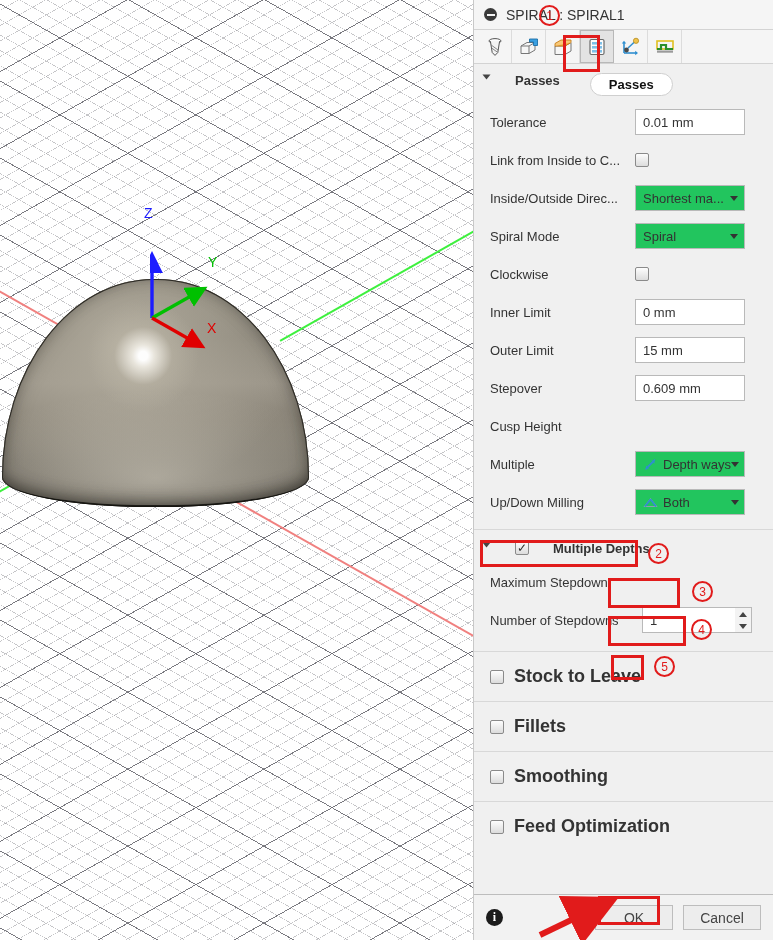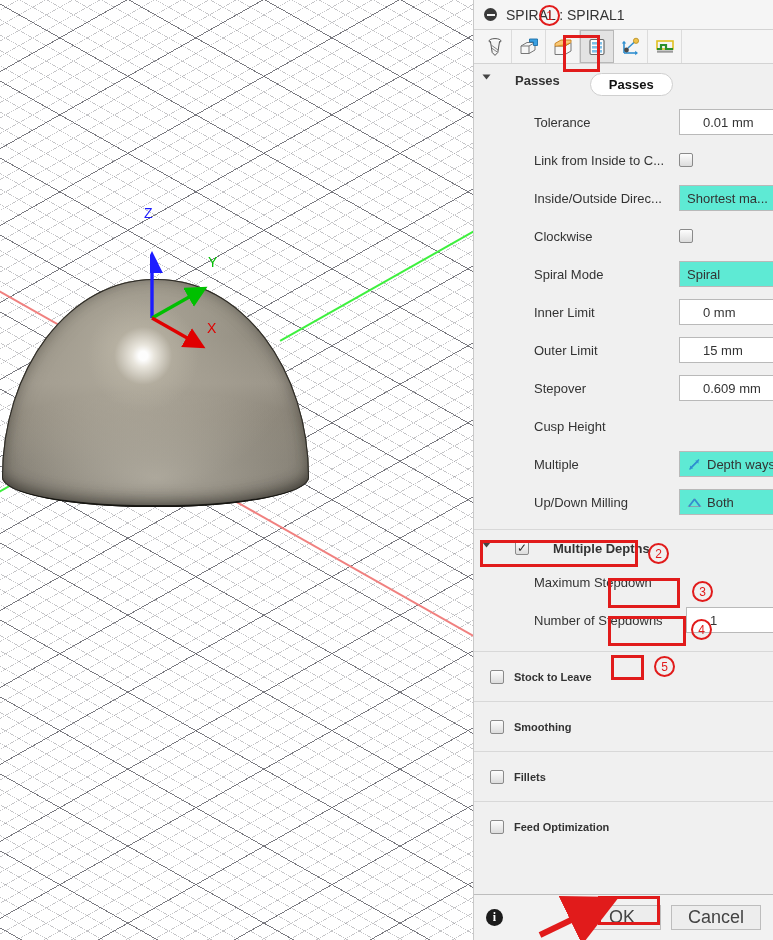--- a/index.html
+++ b/index.html
@@ -127,34 +127,34 @@
   }
   .sec-title { font-weight: bold; font-size: 13px; color: #333; }
   .pill {
     border: 1px solid #cfcfcf; background: #fff; border-radius: 13px;
     padding: 3px 18px; font-weight: bold; font-size: 13px; color: #111;
     margin-left: 6px;
   }
 
   .row {
     display: flex; align-items: center;
-    height: 38px; padding: 0 12px 0 16px; margin-left: 44px;
+    height: 38px; padding: 0 12px 0 16px;
   }
   .row .lbl { width: 145px; flex: 0 0 145px; font-size: 13px; color: #333; }
   .ctl-wrap { flex: 1 1 auto; display: flex; align-items: center; }
 
   .txtfield {
     width: 110px; height: 26px;
     border: 1px solid #b9b9b9; background: #ffffff;
-    display: flex; align-items: center; padding: 0 23px;
+    display: flex; align-items: center; padding: 0 7px;
     font-size: 13px; color: #333;
   }
   .selfield {
     width: 110px; height: 26px;
-    border: 1px solid #b9b9b9; background: #5eead4;
+    border: 1px solid #b9b9b9; background: #22c55e;
     display: flex; align-items: center; padding: 0 6px 0 7px;
     font-size: 13px; color: #333; gap: 5px; position: relative;
   }
   .selfield .caret {
     position: absolute; right: 6px;
     width: 0; height: 0; border-left: 4px solid transparent; border-right: 4px solid transparent;
     border-top: 5px solid #333;
   }
   .selfield .seltext { flex: 1 1 auto; overflow: hidden; white-space: nowrap; }
   .chk {
@@ -167,21 +167,21 @@
     content: "✓"; font-size: 12px; color: #333; line-height: 1; margin-top: -1px;
   }
 
   .hr { height: 1px; background: #d8d8d8; margin: 4px 0 0 0; }
 
   .coll-head {
     display: flex; align-items: center; gap: 10px;
     height: 50px; padding: 0 10px 0 16px;
     border-top: 1px solid #d8d8d8;
   }
-  .coll-head .ct { font-weight: bold; font-size: 11px; color: #333; }
+  .coll-head .ct { font-weight: bold; font-size: 18px; color: #333; }
 
   .spinner {
     width: 17px; height: 26px; margin-left: 0;
     display: flex; flex-direction: column; border: 1px solid #b9b9b9; border-left: none;
     background: #f3f3f3;
   }
   .spin-b { flex: 1 1 50%; display: flex; align-items: center; justify-content: center; }
   .spin-up { width:0;height:0;border-left:4px solid transparent;border-right:4px solid transparent;border-bottom:5px solid #444; }
   .spin-dn { width:0;height:0;border-left:4px solid transparent;border-right:4px solid transparent;border-top:5px solid #444; }
 
@@ -194,21 +194,21 @@
   #info-badge {
     width: 17px; height: 17px; border-radius: 50%;
     background: #1c1c1c; color: #fff; font-size: 12px; font-weight: bold;
     display: flex; align-items: center; justify-content: center;
     font-family: "Liberation Serif", serif; flex: 0 0 17px;
   }
   .fbtn {
     height: 25px; min-width: 78px; padding: 0 16px;
     border: 1px solid #bdbdbd; background: #ededed;
     display: flex; align-items: center; justify-content: center;
-    font-size: 18px; color: #444;
+    font-size: 14px; color: #444;
   }
   #ok-slot { margin-left: auto; display: flex; align-items: center; gap: 10px; }
 
   
   #anno { position: absolute; left: 0; top: 0; width: 773px; height: 940px; pointer-events: none; }
   .rbox { position: absolute; border: 3px solid #e11b1b; }
   .rcirc {
     position: absolute; width: 21px; height: 21px; border-radius: 50%;
     border: 2px solid #e11b1b; color: #e11b1b;
     font-size: 12px; display: flex; align-items: center; justify-content: center;
@@ -341,33 +341,33 @@
         <span class="lbl">Inside/Outside Direc...</span>
         <span class="ctl-wrap">
           <span class="selfield">
             <span class="seltext">Shortest ma...</span>
             <span class="caret"></span>
           </span>
         </span>
       </div>
 
       <div class="row">
-        <span class="lbl">Clockwise</span>
-        <span class="ctl-wrap">
-          <span class="chk"></span>
-        </span>
-      </div>
-
-      <div class="row">
         <span class="lbl">Spiral Mode</span>
         <span class="ctl-wrap">
           <span class="selfield">
             <span class="seltext">Spiral</span>
             <span class="caret"></span>
           </span>
+        </span>
+      </div>
+
+      <div class="row">
+        <span class="lbl">Clockwise</span>
+        <span class="ctl-wrap">
+          <span class="chk"></span>
         </span>
       </div>
 
       <div class="row">
         <span class="lbl">Inner Limit</span>
         <span class="ctl-wrap">
           <span class="txtfield">0 mm</span>
         </span>
       </div>
 
@@ -449,25 +449,25 @@
 
 
       <div style="height:12px;"></div>
 
       <div class="coll-head">
         <span class="chk"></span>
         <span class="ct">Stock to Leave</span>
       </div>
       <div class="coll-head">
         <span class="chk"></span>
-        <span class="ct">Smoothing</span>
+        <span class="ct">Fillets</span>
       </div>
       <div class="coll-head">
         <span class="chk"></span>
-        <span class="ct">Fillets</span>
+        <span class="ct">Smoothing</span>
       </div>
       <div class="coll-head">
         <span class="chk"></span>
         <span class="ct">Feed Optimization</span>
       </div>
     </div>
 
     <div id="panel-footer">
       <span id="info-badge">i</span>
       <span id="ok-slot">

